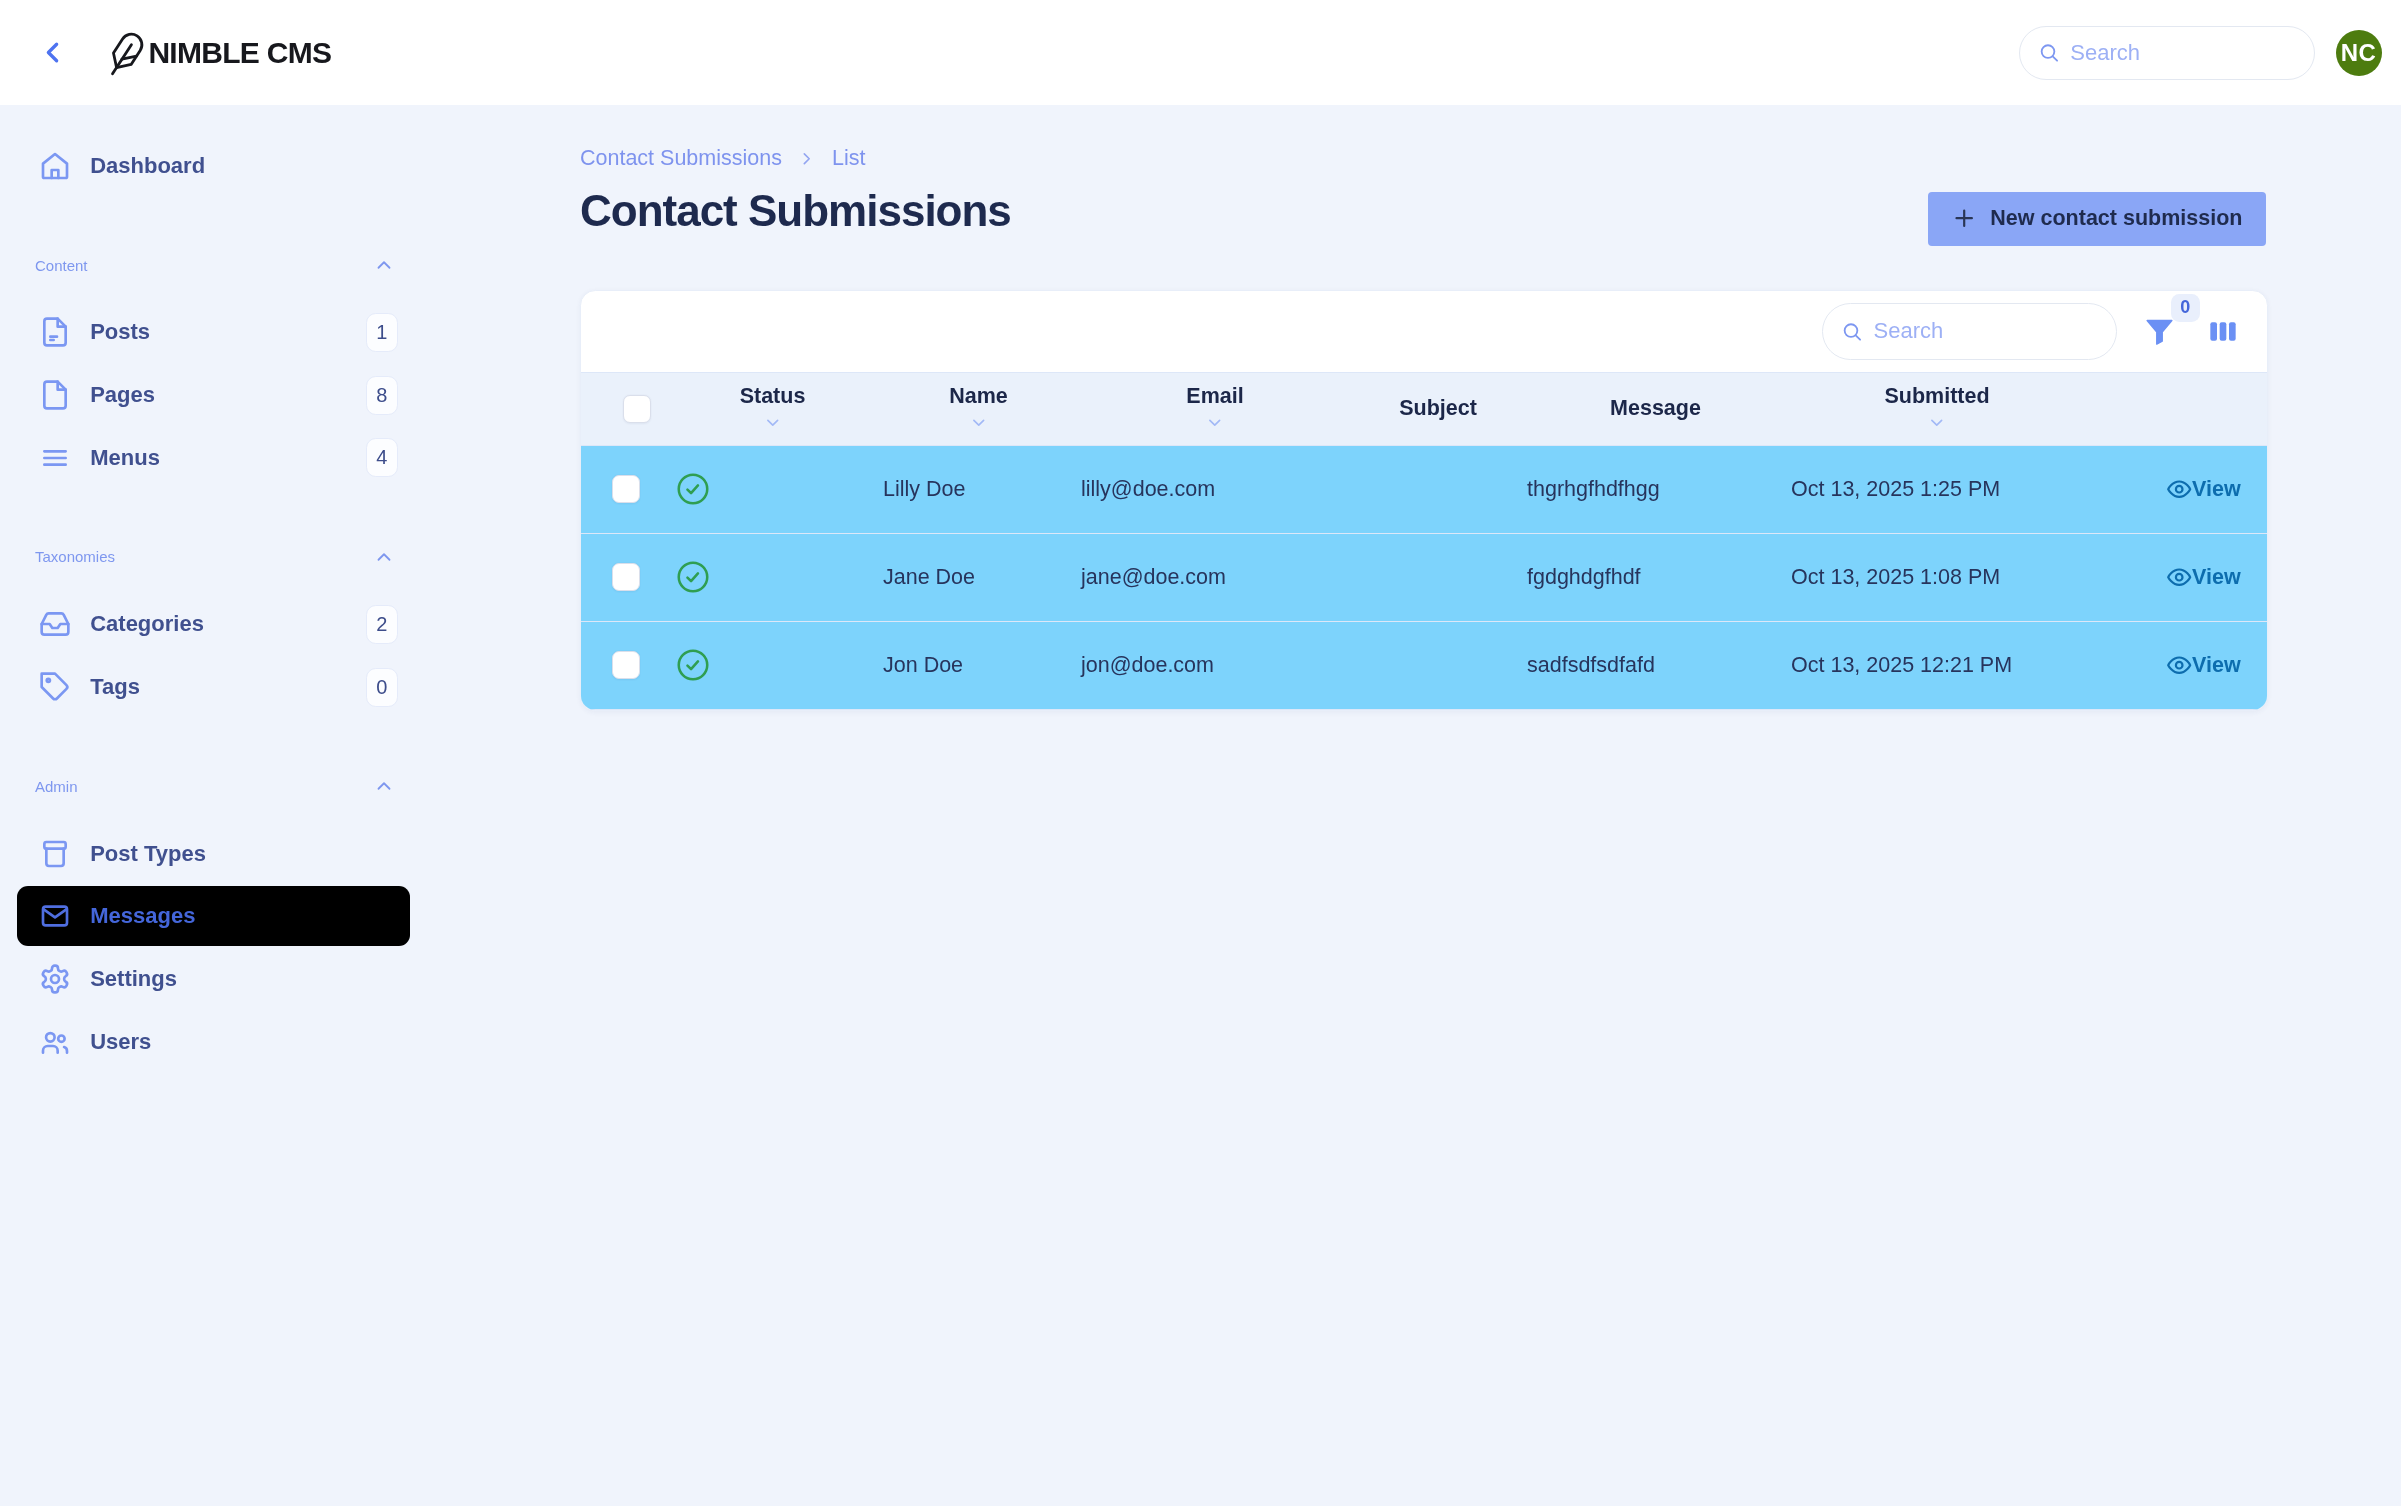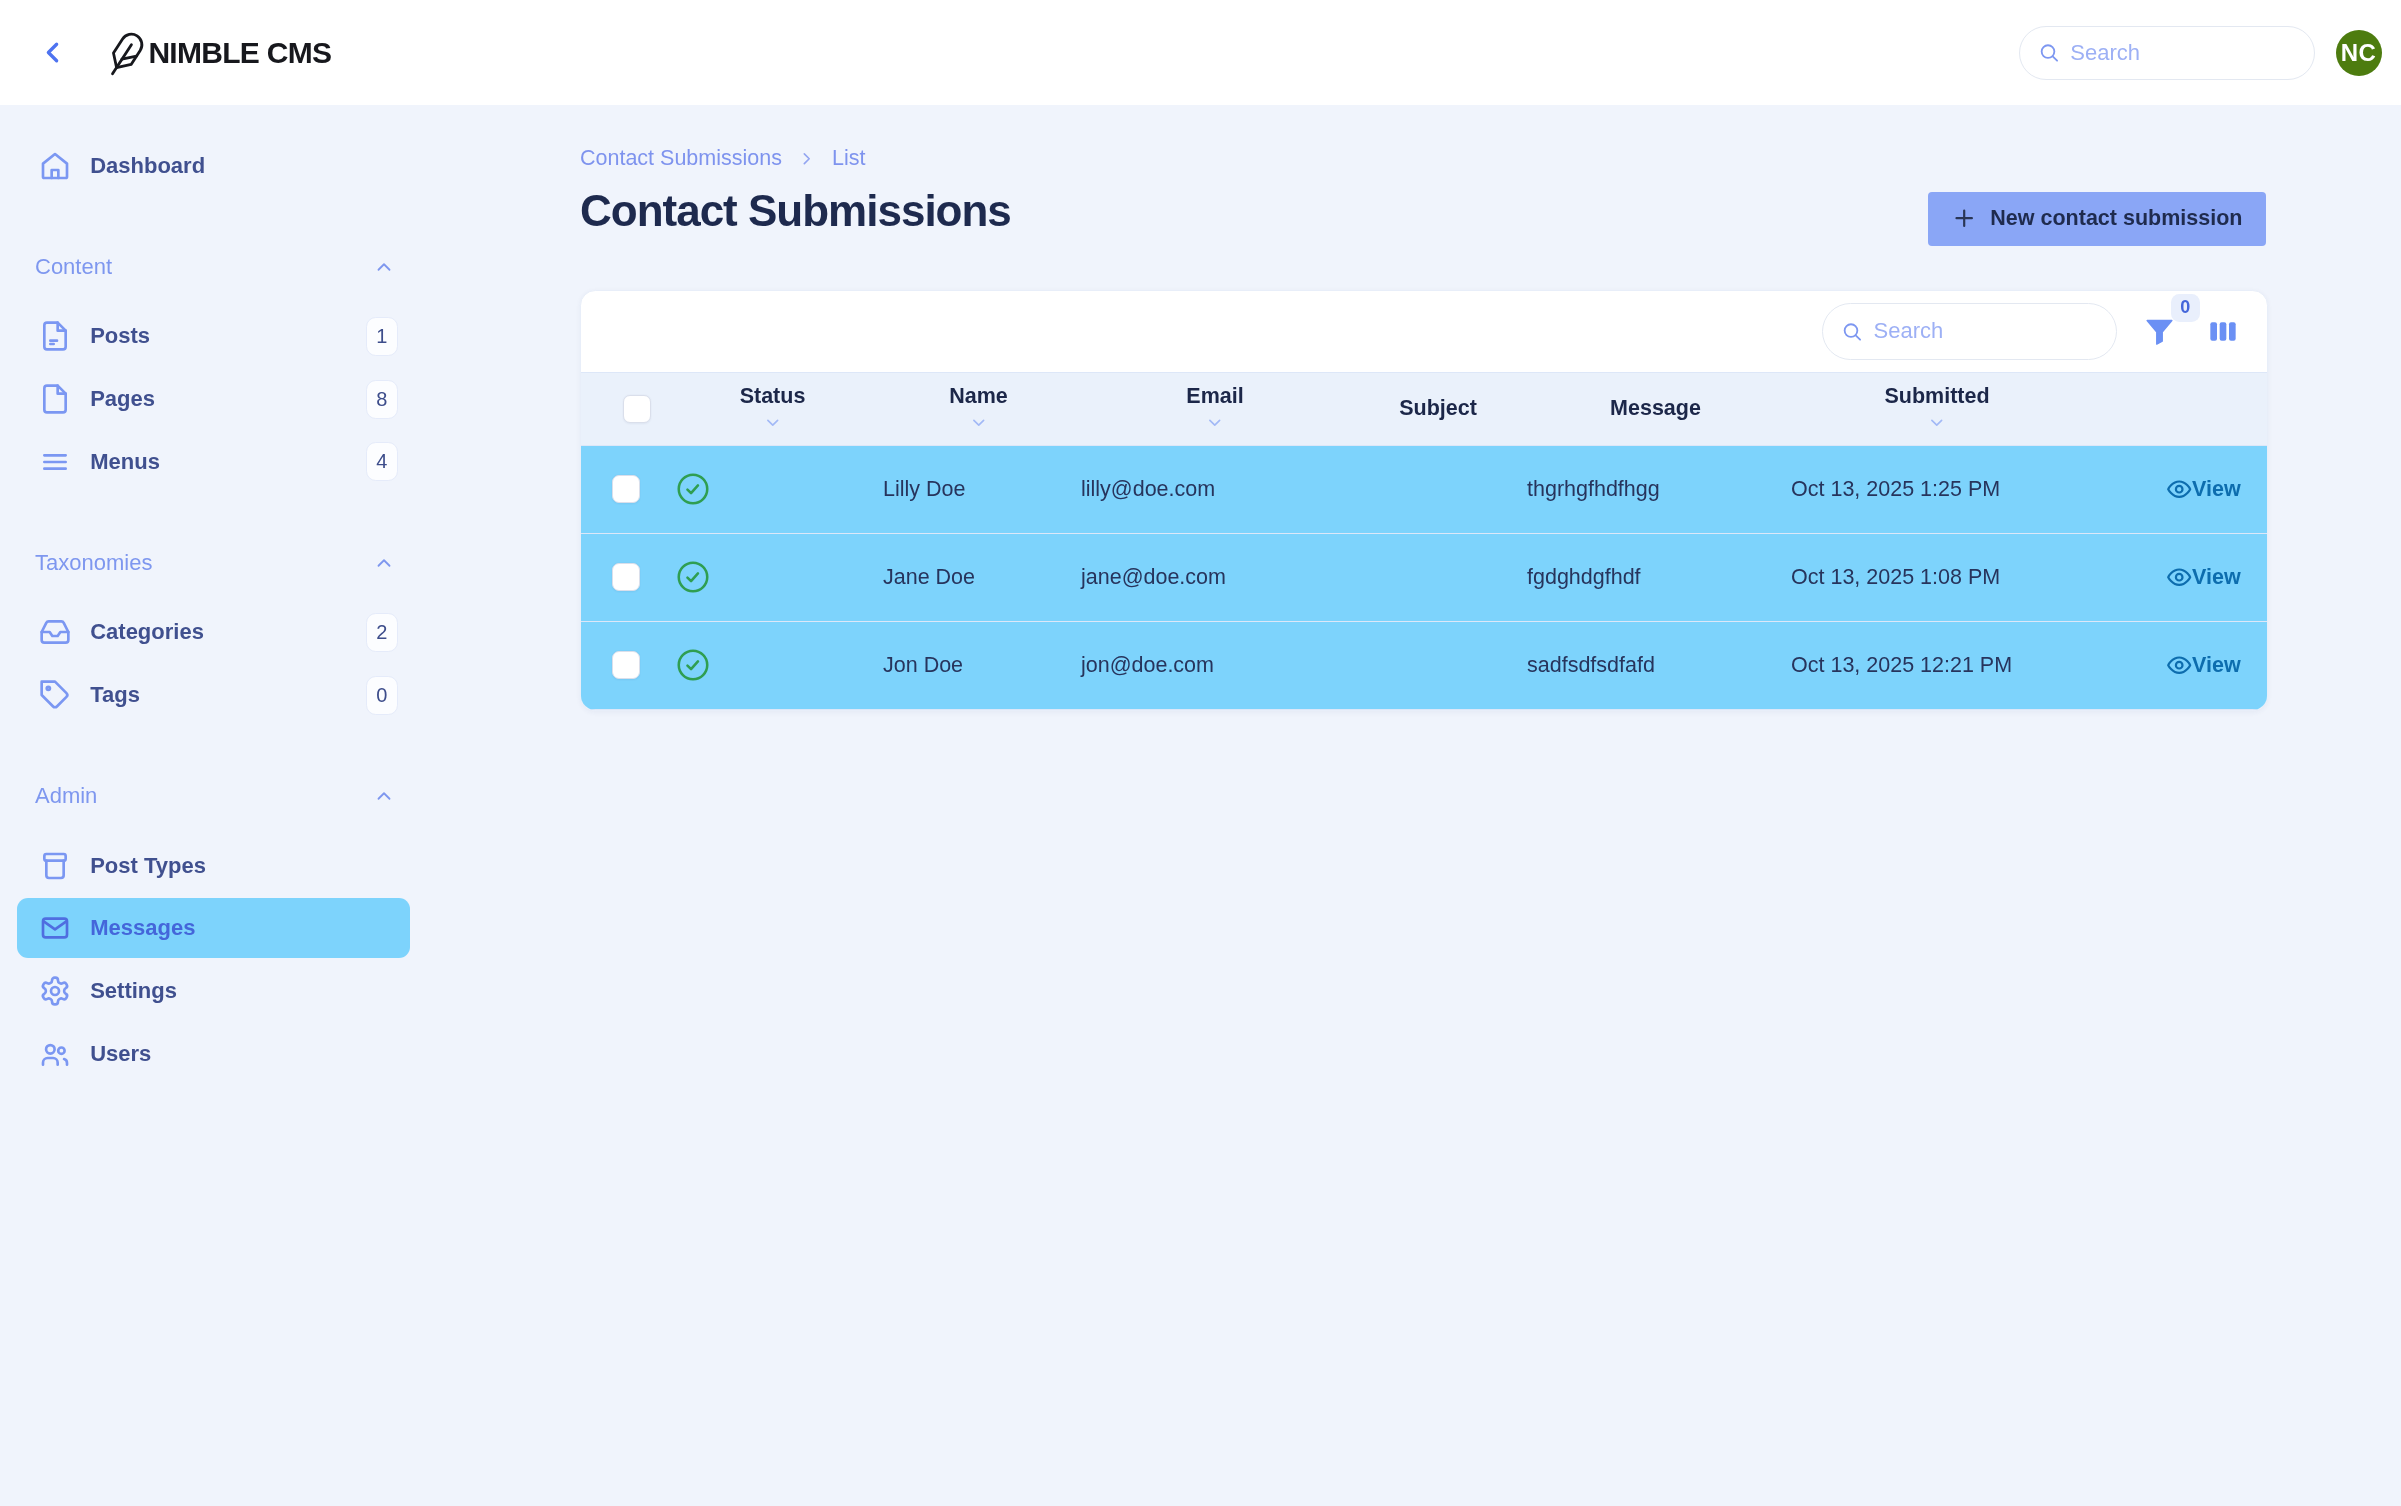--- a/index.html
+++ b/index.html
@@ -15,24 +15,24 @@
   .logo-text { font-size:30px; font-weight:800; letter-spacing:-0.7px; color:#17181d; }
   .topbar-search { margin-left:auto; width:296px; height:54px; border:1.4px solid #e3e8f1; border-radius:28px; display:flex; align-items:center; padding:0 18px; gap:11px; background:#fff; color:#7d97f1; }
   .topbar-search input { border:none; outline:none; font-size:22px; color:#44548c; width:100%; background:transparent; font-family:inherit; }
   .topbar-search input::placeholder { color:#9db0f5; }
   .avatar { width:46px; height:46px; border-radius:50%; background:#4d7c0f; color:#ffffff; display:flex; align-items:center; justify-content:center; font-size:24px; font-weight:700; margin-left:21px; margin-right:19.5px; letter-spacing:0.3px; }
 
   
   .sidebar { position:absolute; top:89px; left:0; width:427px; bottom:0; padding-top:47px; background:#f0f4fc; }
   .side-item { display:flex; align-items:center; height:60px; margin:0 16.7px 2.8px 16.7px; padding:0 12.5px 0 22px; border-radius:11px; color:#40508f; font-size:22px; font-weight:600; cursor:pointer; }
   .side-item .s-icon { width:32px; height:32px; color:#7b97f2; margin-right:19.5px; flex:0 0 auto; display:flex; }
-  .side-item.selected { background:#7dd3fc; color:#4466da; }
+  .side-item.selected { background:#000000; color:#4466da; }
   .side-item.selected .s-icon { color:#4f6ee0; }
   .badge { margin-left:auto; min-width:32px; height:39px; border:1.4px solid #e5ebfa; background:#fcfdff; border-radius:9.7px; display:flex; align-items:center; justify-content:center; font-size:20px; font-weight:500; color:#3d4d8b; padding:0 8.3px; }
-  .side-section { display:flex; align-items:center; margin:58px 32px 26.4px 35px; color:#7e97ef; font-size:22px; font-weight:500;text-align:center; }
+  .side-section { display:flex; align-items:center; margin:58px 32px 26.4px 35px; color:#7e97ef; font-size:15px; font-weight:500;text-align:center; }
   .side-section .sec-chev { margin-left:auto; width:22px; height:22px; color:#7e97ef; display:flex; }
 
   
   .main { position:absolute; left:427px; top:89px; right:0; bottom:0; }
   .breadcrumb { margin:57px 0 0 153px; display:flex; align-items:center; gap:15.3px; font-size:21.5px; color:#7e93ee; font-weight:500; }
   .crumb { cursor:pointer; }
   .bc-chev { width:19.5px; height:19.5px; color:#93a5f1; display:flex; }
   .page-head { display:flex; align-items:flex-start; justify-content:space-between; margin:11px 135px 0 153px; }
   .page-title { font-size:44px; font-weight:800; color:#1e2a4e; letter-spacing:-1px; margin-top:4.2px; }
   .new-btn { display:flex; align-items:center; gap:12.5px; background:#8aa6f6; color:#1f2b4e; border:none; border-radius:4px; height:54px; padding:0 23.6px; font-size:21.5px; font-weight:600; cursor:pointer; margin-top:9.7px; font-family:inherit; }

